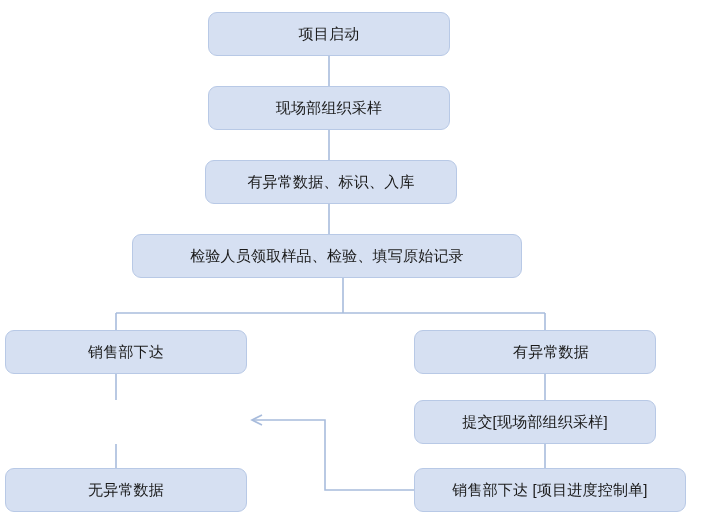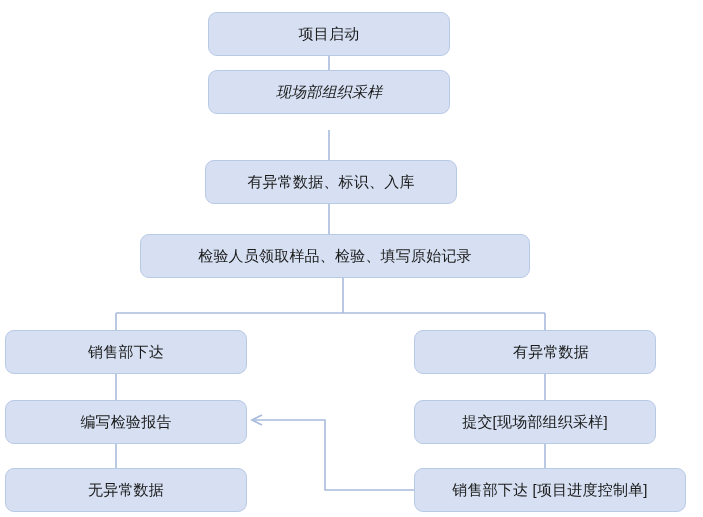--- a/index.html
+++ b/index.html
@@ -63,43 +63,40 @@
       <line x1="545" y1="444" x2="545" y2="468"></line>
       <path d="M 414 490 L 325 490 L 325 420 L 253 420"></path>
       <path d="M 262 415 L 252 420 L 262 425" stroke-linejoin="miter" stroke-linecap="butt"></path>
     </g>
   </svg>
 
   <div class="node" style="left:208px; top:12px; width:242px; height:44px;">
     <span>项目启动</span>
   </div>
 
-  <div class="node" style="left:208px; top:70px; width:242px; height:44px;font-style:italic;">
+  <div class="node" style="left:208px; top:86px; width:242px; height:44px;">
     <span>现场部组织采样</span>
   </div>
 
   <div class="node" style="left:205px; top:160px; width:252px; height:44px;">
     <span>有异常数据、标识、入库</span>
   </div>
 
-  <div class="node" style="left:140px; top:234px; width:390px; height:44px;">
+  <div class="node" style="left:132px; top:234px; width:390px; height:44px;">
     <span>检验人员领取样品、检验、填写原始记录</span>
   </div>
 
   <div class="node" style="left:5px; top:330px; width:242px; height:44px;">
     <span>销售部下达</span>
   </div>
 
   <div class="node" style="left:414px; top:330px; width:242px; height:44px;padding-left:32px;">
     <span>有异常数据</span>
   </div>
 
-  <div class="node" style="left:5px; top:400px; width:242px; height:44px;">
-    <span>编写检验报告</span>
-  </div>
 
   <div class="node" style="left:5px; top:468px; width:242px; height:44px;">
     <span>无异常数据</span>
   </div>
 
   <div class="node" style="left:414px; top:400px; width:242px; height:44px;">
     <span>提交[现场部组织采样]</span>
   </div>
 
   <div class="node" style="left:414px; top:468px; width:272px; height:44px;">

